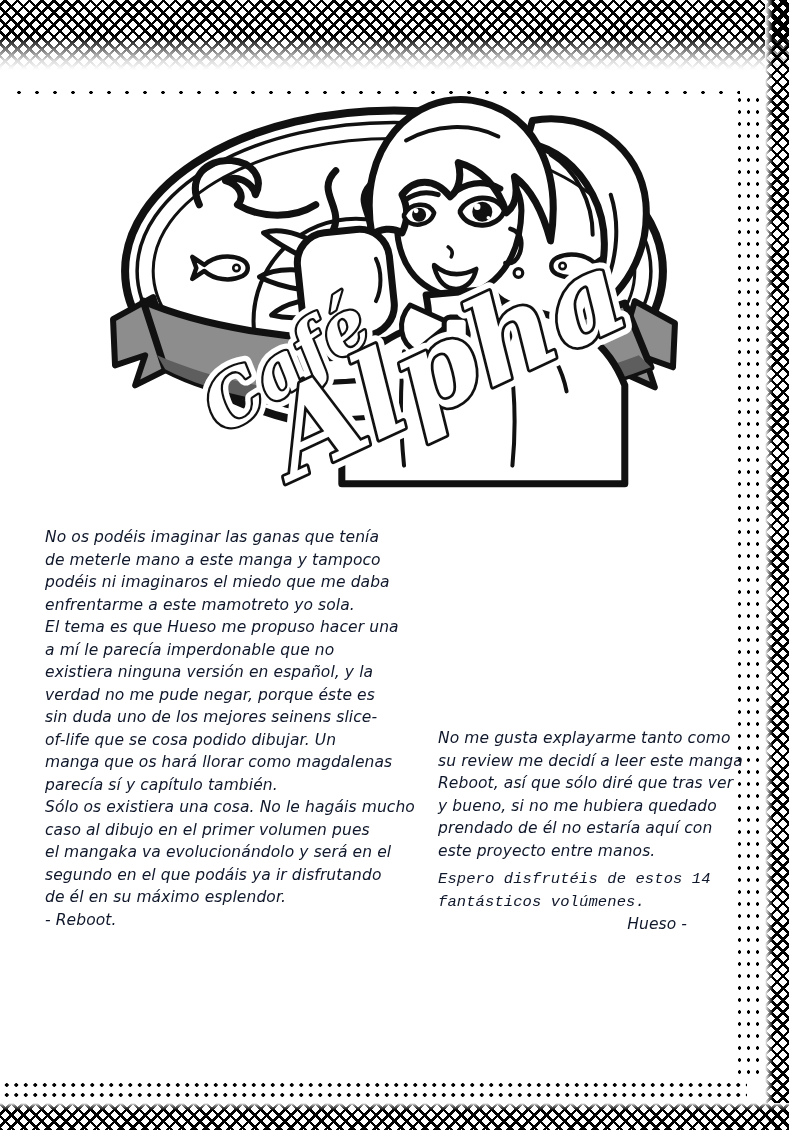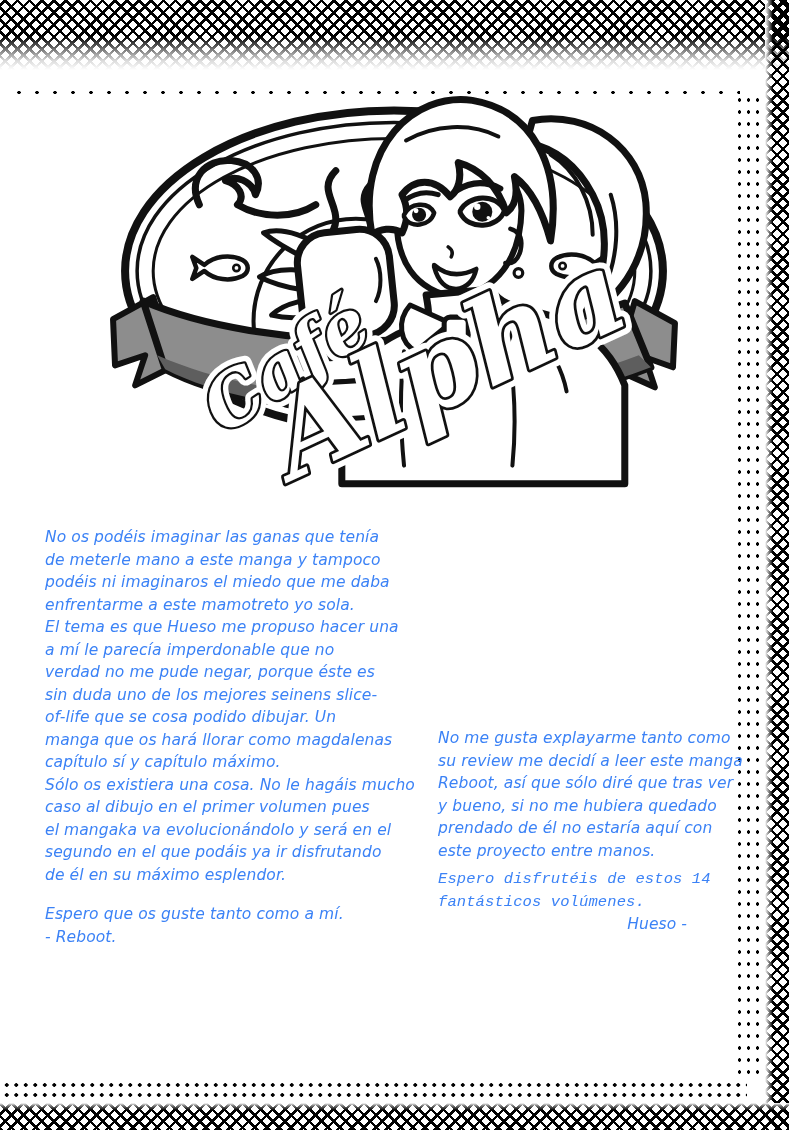--- a/index.html
+++ b/index.html
@@ -29,21 +29,21 @@
   .dots-bottom{position:absolute;bottom:29px;left:2px;width:745px;height:21px;background-size:9.5px 10px;}
   
   .logo{position:absolute;left:103px;top:82px;width:582px;height:402px;overflow:visible;}
   .ink{stroke:#111;fill:none;stroke-linecap:round;stroke-linejoin:round;}
   .wfill{fill:#fff;stroke:#111;stroke-linejoin:round;}
   .script{font-family:"DejaVu Serif",serif;font-style:italic;font-weight:700;
           fill:#fff;stroke:#111;paint-order:stroke;stroke-linejoin:round;}
   .script-halo{font-family:"DejaVu Serif",serif;font-style:italic;font-weight:700;
           fill:none;stroke:#fff;stroke-linejoin:round;}
   
-  .hw{position:absolute;color:#3b82f6;font-style:italic;font-size:15.5px;
+  .hw{position:absolute;color:#0f172a;font-style:italic;font-size:15.5px;
       line-height:22.5px;letter-spacing:.1px;white-space:nowrap;}
   .col-left{left:45px;top:526px;width:340px;}
   .col-right{left:438px;top:727px;width:300px;}
   .closing-left{margin-top:17px;}
   .closing-right{margin-top:6px;font-family:Liberation Mono, monospace;}
   .sig-right{text-align:right;margin-right:51px;font-style:italic;}
 </style>
 </head>
 <body>
 
@@ -147,34 +147,34 @@
 </svg>
 
 <div class="hw col-left">
   <div>
       <div class="hw-line">No os podéis imaginar las ganas que tenía</div>
       <div class="hw-line">de meterle mano a este manga y tampoco</div>
       <div class="hw-line">podéis ni imaginaros el miedo que me daba</div>
       <div class="hw-line">enfrentarme a este mamotreto yo sola.</div>
       <div class="hw-line">El tema es que Hueso me propuso hacer una</div>
       <div class="hw-line">a mí le parecía imperdonable que no</div>
+      <div class="hw-line">existiera ninguna versión en español, y la</div>
       <div class="hw-line">verdad no me pude negar, porque éste es</div>
       <div class="hw-line">sin duda uno de los mejores seinens slice-</div>
       <div class="hw-line">of-life que se cosa podido dibujar. Un</div>
       <div class="hw-line">manga que os hará llorar como magdalenas</div>
-      <div class="hw-line">capítulo sí y capítulo máximo.</div>
+      <div class="hw-line">parecía sí y capítulo también.</div>
     </div>
   <div>
       <div class="hw-line">Sólo os existiera una cosa. No le hagáis mucho</div>
       <div class="hw-line">caso al dibujo en el primer volumen pues</div>
       <div class="hw-line">el mangaka va evolucionándolo y será en el</div>
       <div class="hw-line">segundo en el que podáis ya ir disfrutando</div>
       <div class="hw-line">de él en su máximo esplendor.</div>
     </div>
-  <div class="closing-left">Espero que os guste tanto como a mí.</div>
   <div>- Reboot.</div>
 </div>
 
 <div class="hw col-right">
   <div>
       <div class="hw-line">No me gusta explayarme tanto como</div>
       <div class="hw-line">su review me decidí a leer este manga</div>
       <div class="hw-line">Reboot, así que sólo diré que tras ver</div>
       <div class="hw-line">y bueno, si no me hubiera quedado</div>
       <div class="hw-line">prendado de él no estaría aquí con</div>

